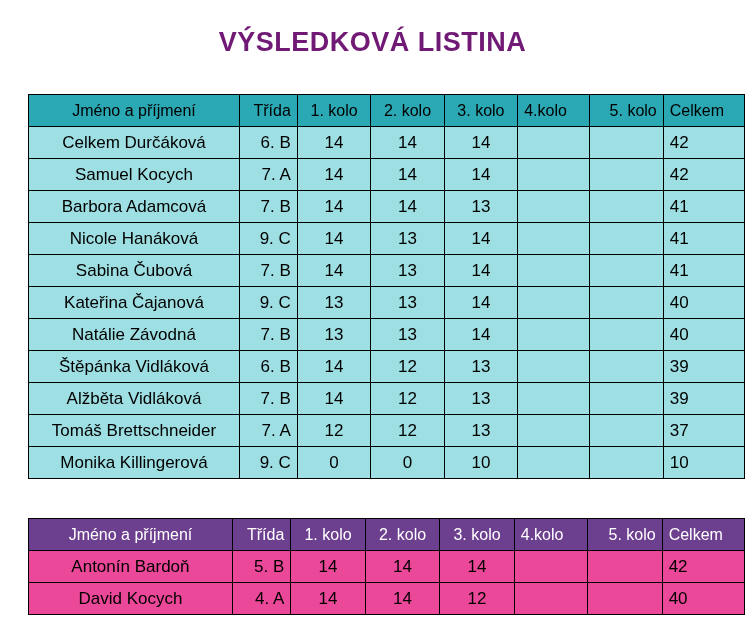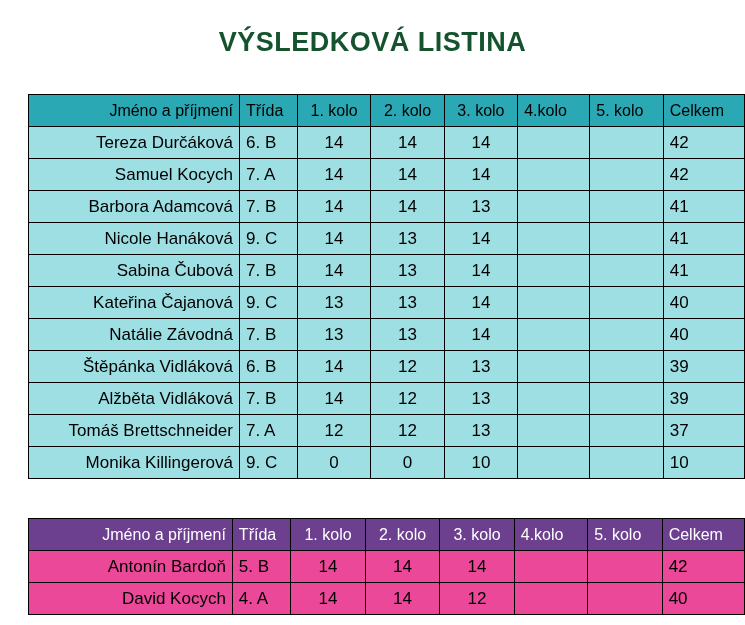--- a/index.html
+++ b/index.html
@@ -18,21 +18,21 @@
     position: relative;
     width: 745px;
     height: 625px;
   }
   .title {
     text-align: center;
     font-size: 27px;
     font-weight: bold;
     letter-spacing: 0.5px;
     padding-top: 27px;
-    color: #14532d;
+    color: #701a75;
   }
   table {
     border-collapse: collapse;
     table-layout: fixed;
     border: 1px solid #000000;
   }
   table.results {
     margin-left: 28px;
     margin-top: 36px;
   }
@@ -43,27 +43,27 @@
   th, td {
     border: 1px solid #000000;
     height: 31px;
     font-size: 17px;
     font-weight: normal;
     padding: 0 6px;
     white-space: nowrap;
     overflow: hidden;
   }
   
-  .c-name  { width: 212px; text-align: right; }
-  .c-class { width: 48px;  text-align: left; }
+  .c-name  { width: 212px; text-align: center; }
+  .c-class { width: 48px;  text-align: right; }
   .c-r1    { width: 66px;  text-align: center; }
   .c-r2    { width: 66px;  text-align: center; }
   .c-r3    { width: 66px;  text-align: center; }
   .c-r4    { width: 66px;  text-align: left; }
-  .c-r5    { width: 66px;  text-align: left; }
+  .c-r5    { width: 66px;  text-align: right; }
   .c-total { width: 74px;  text-align: left; }
 
   
   .results thead th {
     background: #2aa8b4;
     font-size: 16px;
   }
   .results tbody td {
     background: #9edfe3;
   }
@@ -93,21 +93,21 @@
         <th class="c-r1">1. kolo</th>
         <th class="c-r2">2. kolo</th>
         <th class="c-r3">3. kolo</th>
         <th class="c-r4">4.kolo</th>
         <th class="c-r5">5. kolo</th>
         <th class="c-total">Celkem</th>
       </tr>
     </thead>
     <tbody>
       <tr>
-        <td class="c-name">Tereza Durčáková</td>
+        <td class="c-name">Celkem Durčáková</td>
         <td class="c-class">6. B</td>
         <td class="c-r1">14</td>
         <td class="c-r2">14</td>
         <td class="c-r3">14</td>
         <td class="c-r4"></td>
         <td class="c-r5"></td>
         <td class="c-total">42</td>
       </tr>
       <tr>
         <td class="c-name">Samuel Kocych</td>

